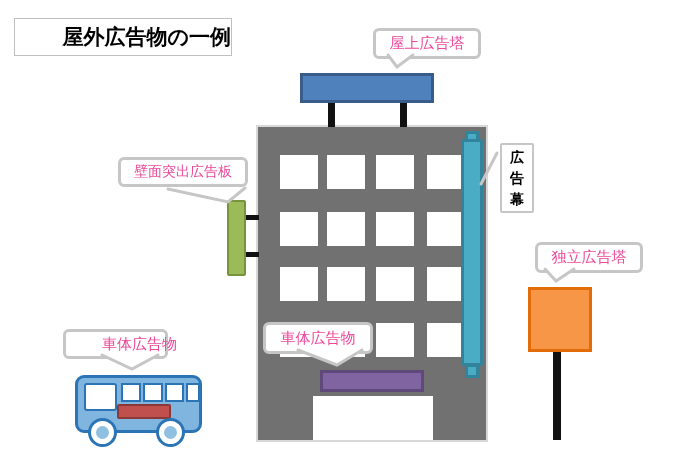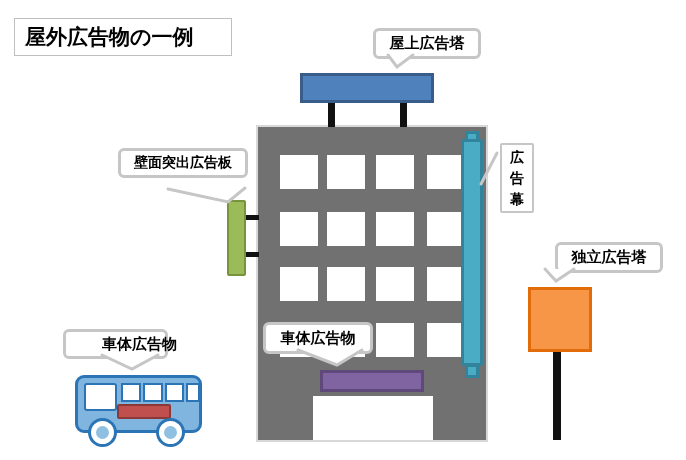--- a/index.html
+++ b/index.html
@@ -2,21 +2,21 @@
 <html><head>
 <meta charset="utf-8">
 <style>
   html,body{margin:0;padding:0;background:#fff;}
   .canvas{position:relative;width:686px;height:460px;background:#ffffff;overflow:hidden;
           font-family:"DejaVu Sans","Liberation Sans",sans-serif;}
 
   
   .title-box{position:absolute;left:14px;top:18px;width:218px;height:38px;
              background:#fff;border:1px solid #bfbfbf;display:flex;align-items:center;
-             padding-left:10px;box-sizing:border-box;font-size:21px;font-weight:bold;color:#000;}
+             padding-left:10px;box-sizing:border-box;font-size:21px;font-weight:bold;color:#000;justify-content:flex-end;}
 
   
   .building{position:absolute;left:258px;top:127px;width:228px;height:313px;background:#717171;
             box-shadow:0 0 0 2px #d8d8d8;z-index:1;}
   .window{position:absolute;width:38px;height:34px;background:#ffffff;}
   .w-c1{left:22px;} .w-c2{left:69px;} .w-c3{left:118px;} .w-c4{left:169px;}
   .w-r1{top:28px;} .w-r2{top:85px;} .w-r3{top:140px;} .w-r4{top:196px;}
   .entrance{position:absolute;left:55px;top:269px;width:120px;height:44px;background:#ffffff;}
 
   
@@ -59,26 +59,26 @@
   .bus-ad{position:absolute;left:42px;top:29px;width:54px;height:15px;box-sizing:border-box;
           background:#C0504D;border:2px solid #8C3836;border-radius:2px;}
   .wheel{position:absolute;top:43px;width:29px;height:29px;box-sizing:border-box;background:#fff;
          border:3px solid #2B74B6;border-radius:50%;}
   .wh1{left:13px;} .wh2{left:81px;}
   .wheel-hub{position:absolute;left:5px;top:5px;width:13px;height:13px;border-radius:50%;background:#8FC0E2;}
 
   
   .callout{position:absolute;background:#fff;border:3px solid #c6c6c6;border-radius:6px;
            display:flex;align-items:center;justify-content:center;box-sizing:border-box;
-           font-size:15px;font-weight:bold;color:#000000;z-index:10;white-space:nowrap;}
+           font-size:15px;font-weight:normal;color:#ec4899;z-index:10;white-space:nowrap;}
   .co-rooftop{left:373px;top:28px;width:108px;height:31px;}
-  .co-proj{left:118px;top:148px;width:130px;height:30px;font-size:14px;}
+  .co-proj{left:118px;top:157px;width:130px;height:30px;font-size:14px;}
   .co-vehicle{left:63px;top:329px;width:105px;height:30px;padding-left:48px;}
   .co-wall{left:263px;top:322px;width:110px;height:32px;}
-  .co-ind{left:535px;top:242px;width:108px;height:31px;margin-left:20px;}
+  .co-ind{left:535px;top:242px;width:108px;height:31px;}
 
   
   .banner-label{position:absolute;left:500px;top:143px;width:34px;height:70px;box-sizing:border-box;
                 background:#fff;border:2px solid #c6c6c6;border-radius:2px;z-index:10;
                 display:flex;flex-direction:column;align-items:center;justify-content:center;
                 font-size:14px;font-weight:bold;line-height:1.5;color:#000;}
 
   .overlay{position:absolute;left:0;top:0;z-index:20;pointer-events:none;}
 </style>
 </head>

